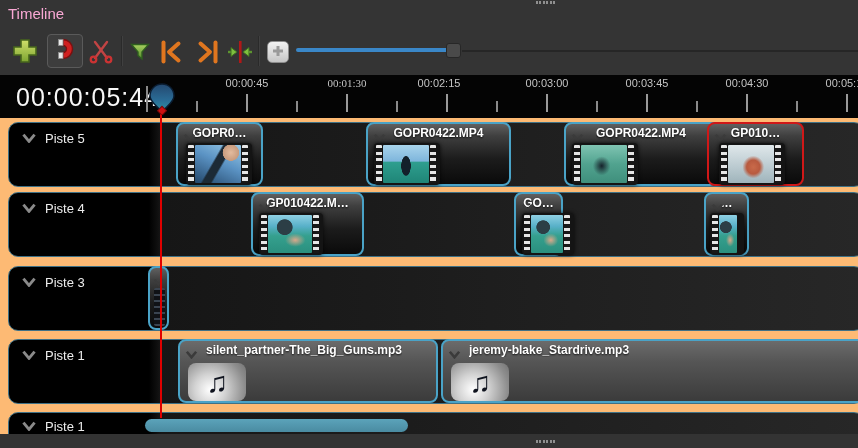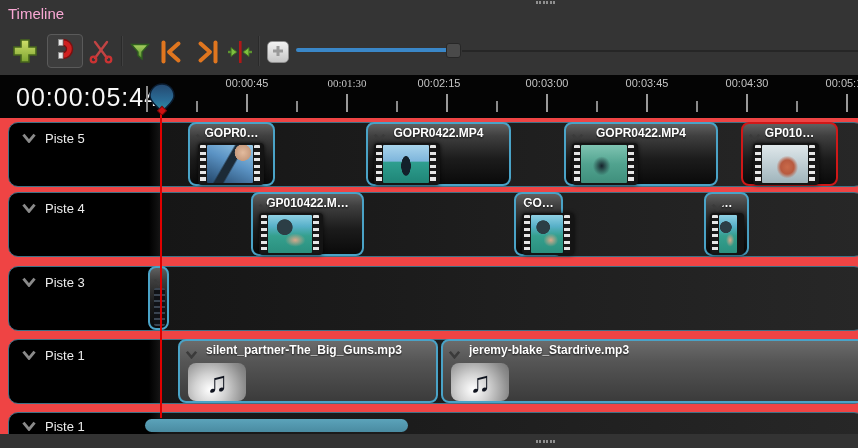--- a/index.html
+++ b/index.html
@@ -30,21 +30,21 @@
   .timecode{left:16px;top:8px;font-size:25px;color:#f7f7f7;letter-spacing:1px;}
   .rlabel{top:2px;transform:translateX(-50%);font-size:11px;color:#c4c4c4;white-space:nowrap;}
   .tick{width:2px;background:#9a9a9a;}
   .tick.major{top:19px;height:18px;}
   .tick.minor{top:26px;height:11px;background:#8a8a8a;}
   .tick.zero{top:11px;height:26px;background:#8a8a8a;}
   
   .playhead{left:148px;top:83px;z-index:70;}
   .playline{left:160px;top:108px;width:2px;height:310px;background:#e00000;z-index:60;}
   
-  .tracks{left:0;top:118px;width:858px;height:316px;background:#ef4444;overflow:hidden;}
+  .tracks{left:0;top:118px;width:858px;height:316px;background:#fdba74;overflow:hidden;}
   .track{position:absolute;left:8px;width:856px;height:65px;border:1px solid #3f7186;
     border-radius:10px;box-sizing:border-box;
     background:linear-gradient(90deg,#000 0,#000 140px,#161616 152px,#272727 100%);}
   .track-head{position:absolute;left:12px;top:6px;display:flex;align-items:center;gap:8px;color:#8a8a8a;}
   .track-name{font-size:13px;color:#ececec;}
   
   .clip{position:absolute;top:-1px;height:64px;border:2px solid #4aa3c7;border-radius:8px;
     box-sizing:border-box;z-index:20;
     background:linear-gradient(180deg,#606060 0%,#3f3f3f 20%,#1c1c1c 58%,#0a0a0a 100%);}
   .clip.selected{border-color:#d01818;}
@@ -206,21 +206,21 @@
 
 <div class="abs tracks">
 
   <div class="track" style="top:4px;">
     <div class="track-head">
       <span><svg width="16" height="10" viewBox="0 0 14 9">
             <path d="M2 1.5 L7 7.5 L12 1.5" fill="none" stroke="currentColor" stroke-width="2.6"></path>
           </svg></span>
       <span class="track-name">Piste 5</span>
     </div>
-    <div class="clip" style="left:167px;width:87px;margin-left:12px;">
+    <div class="clip" style="left:167px;width:87px;">
       <div class="clip-header">
         <span class="clip-chev"><svg width="13" height="9" viewBox="0 0 14 9">
               <path d="M2 1.5 L7 7.5 L12 1.5" fill="none" stroke="currentColor" stroke-width="2.8"></path>
             </svg></span>
         <span class="clip-label">GOPR0…</span>
       </div>
       <div class="filmstrip" style="left:8px;width:66px;">
         <div class="holes"></div>
         <div class="photo ph-a" style="width:46px;"></div>
         <div class="holes"></div>
@@ -245,21 +245,21 @@
               <path d="M2 1.5 L7 7.5 L12 1.5" fill="none" stroke="currentColor" stroke-width="2.8"></path>
             </svg></span>
         <span class="clip-label">GOPR0422.MP4</span>
       </div>
       <div class="filmstrip" style="left:6px;width:66px;">
         <div class="holes"></div>
         <div class="photo ph-c" style="width:46px;"></div>
         <div class="holes"></div>
       </div>
     </div>
-    <div class="clip selected" style="left:732px;width:97px;">
+    <div class="clip selected" style="left:698px;width:97px;">
       <div class="clip-header">
         <span class="clip-chev"><svg width="13" height="9" viewBox="0 0 14 9">
               <path d="M2 1.5 L7 7.5 L12 1.5" fill="none" stroke="currentColor" stroke-width="2.8"></path>
             </svg></span>
         <span class="clip-label">GP010…</span>
       </div>
       <div class="filmstrip" style="left:10px;width:66px;">
         <div class="holes"></div>
         <div class="photo ph-d" style="width:46px;"></div>
         <div class="holes"></div>

